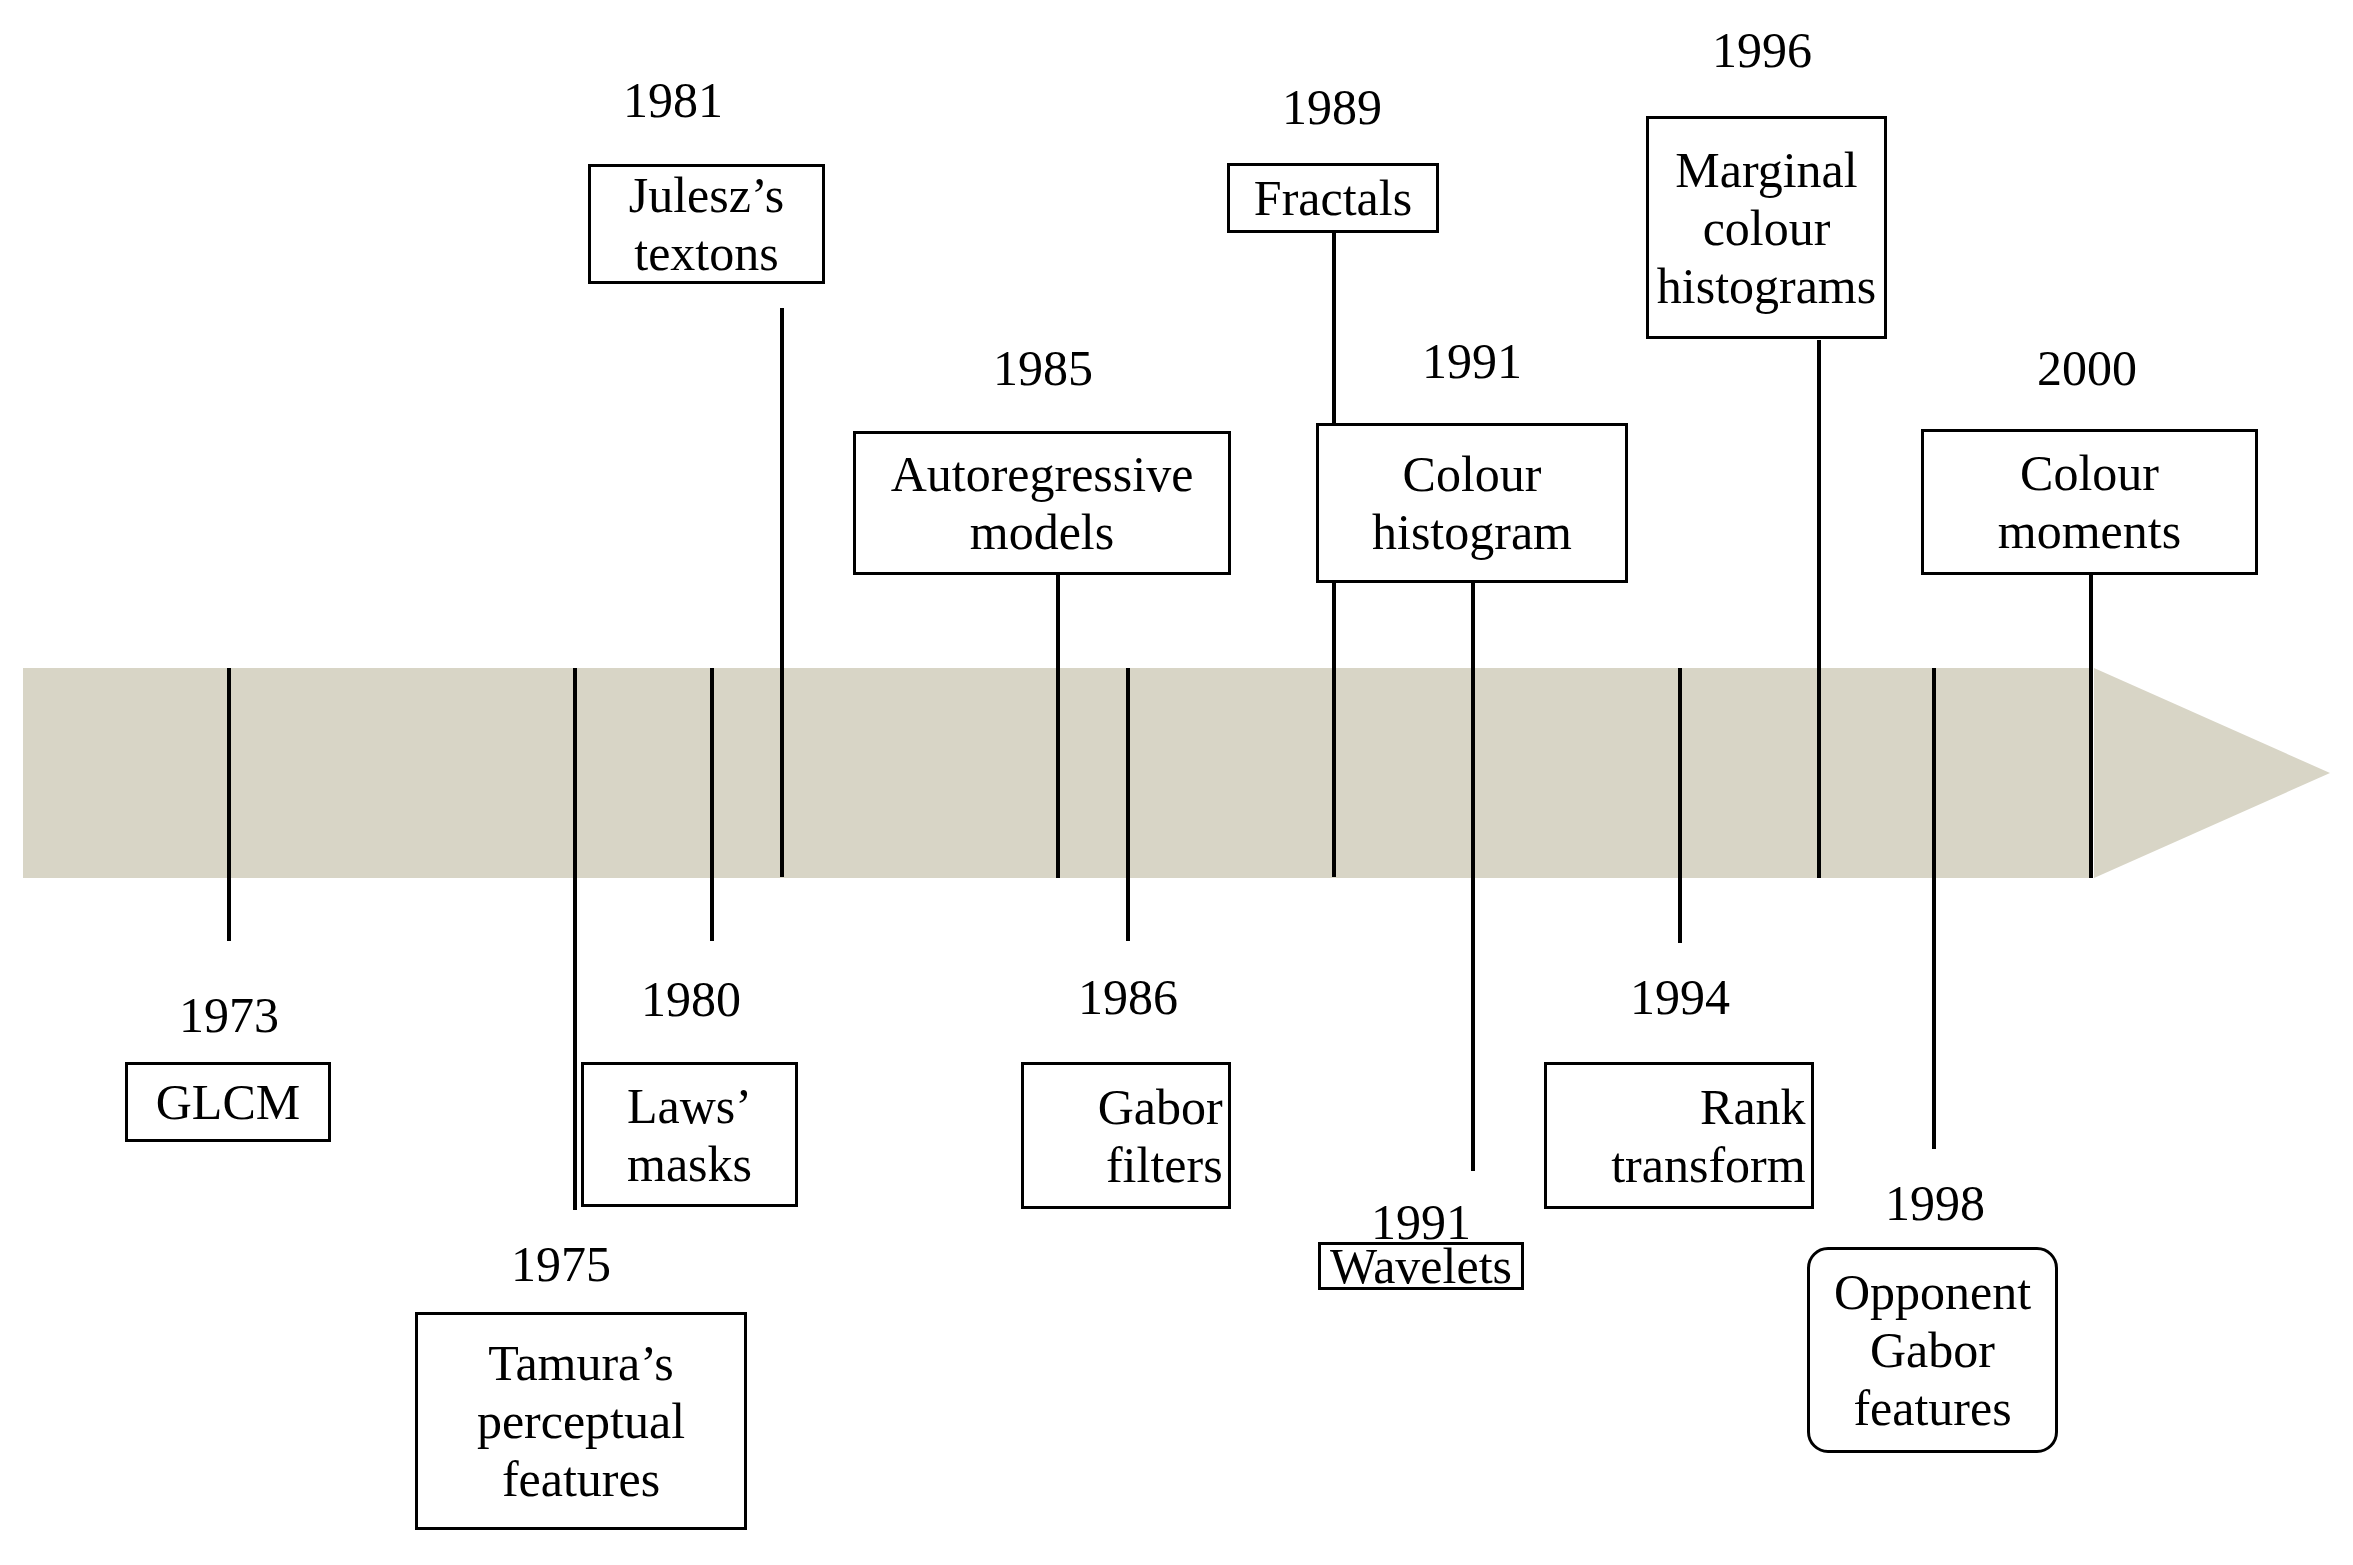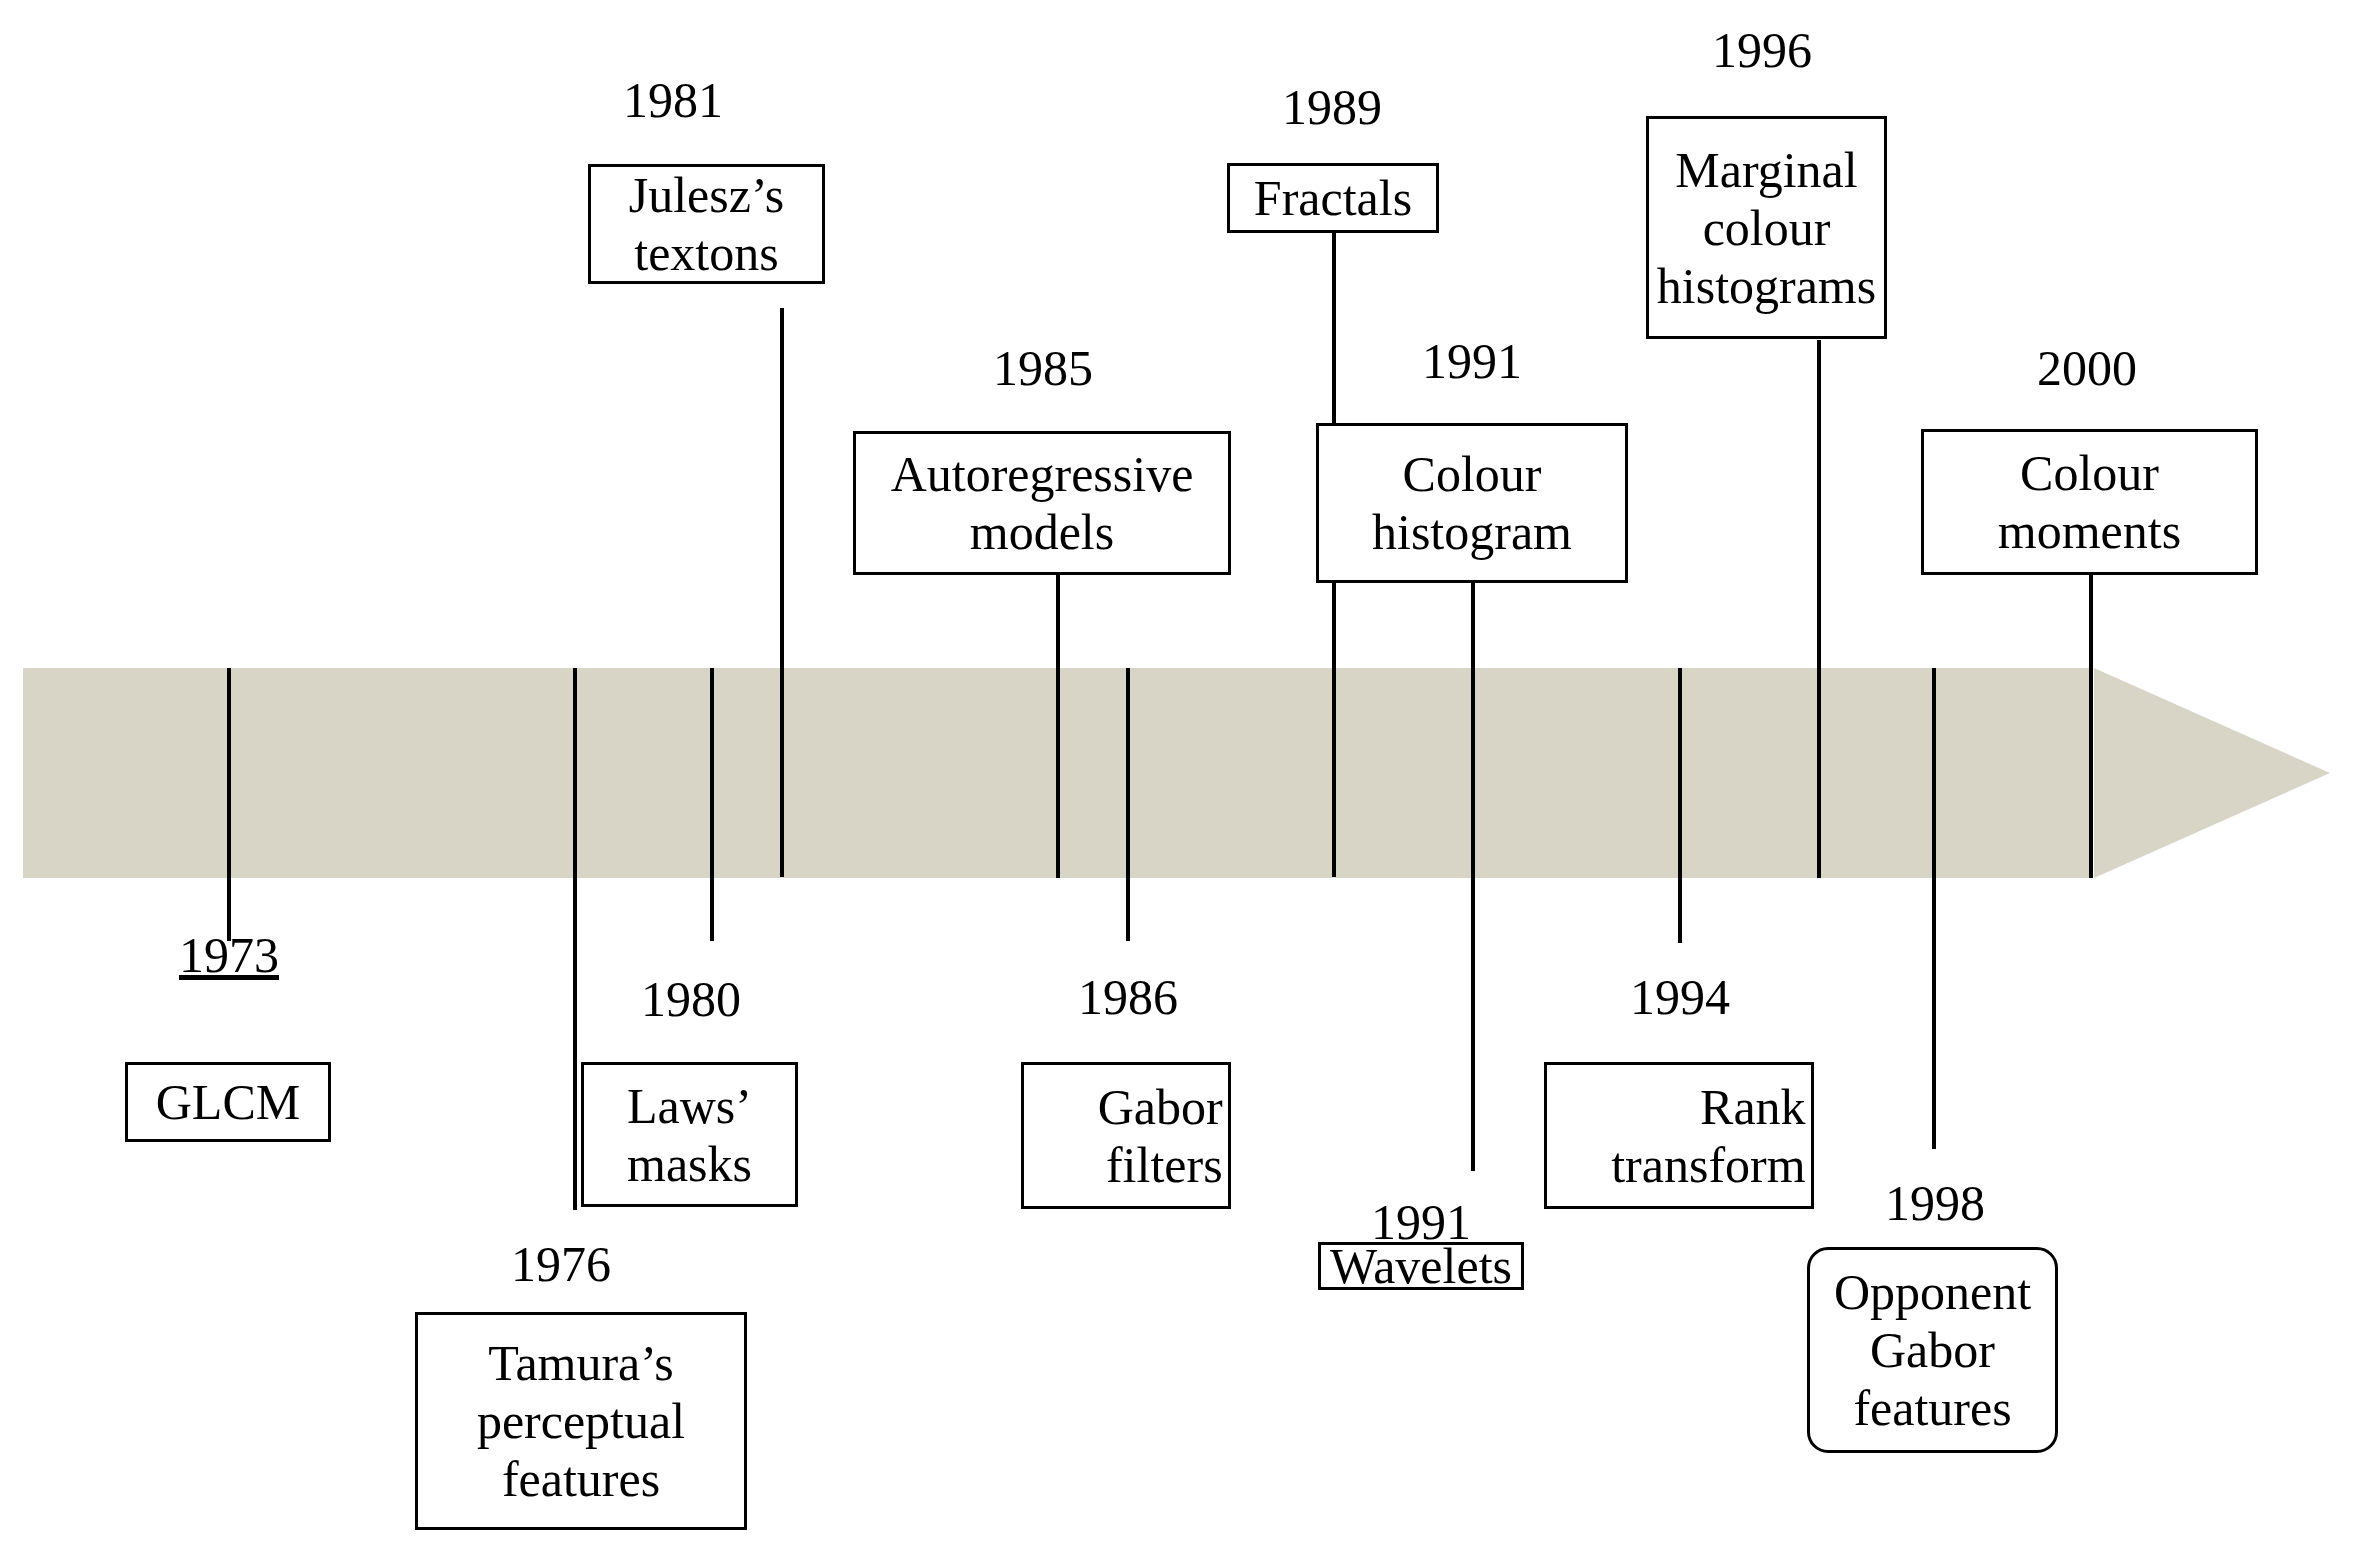--- a/index.html
+++ b/index.html
@@ -74,22 +74,22 @@
   <div class="tick" style="left:780px; top:308px; height:569px;"></div>
   <div class="tick" style="left:1056px; top:575px; height:303px;"></div>
   <div class="tick" style="left:1126px; top:668px; height:273px;"></div>
   <div class="tick" style="left:1332px; top:232px; height:645px;"></div>
   <div class="tick" style="left:1471px; top:583px; height:588px;"></div>
   <div class="tick" style="left:1678px; top:668px; height:275px;"></div>
   <div class="tick" style="left:1817px; top:340px; height:538px;"></div>
   <div class="tick" style="left:1932px; top:668px; height:481px;"></div>
   <div class="tick" style="left:2089px; top:575px; height:303px;"></div>
 
-  <div class="year" style="left:229px;  top:930px;text-decoration:underline;">1973</div>
-  <div class="year" style="left:561px;  top:1239px;">1976</div>
+  <div class="year" style="left:229px;  top:990px;">1973</div>
+  <div class="year" style="left:561px;  top:1239px;">1975</div>
   <div class="year" style="left:691px;  top:974px;">1980</div>
   <div class="year" style="left:673px;  top:75px;">1981</div>
   <div class="year" style="left:1043px; top:343px;">1985</div>
   <div class="year" style="left:1128px; top:972px;text-align:right;">1986</div>
   <div class="year" style="left:1332px; top:82px;">1989</div>
   <div class="year" style="left:1472px; top:336px;">1991</div>
   <div class="year" style="left:1421px; top:1197px;">1991</div>
   <div class="year" style="left:1680px; top:972px;">1994</div>
   <div class="year" style="left:1762px; top:25px;">1996</div>
   <div class="year" style="left:1935px; top:1178px;">1998</div>

